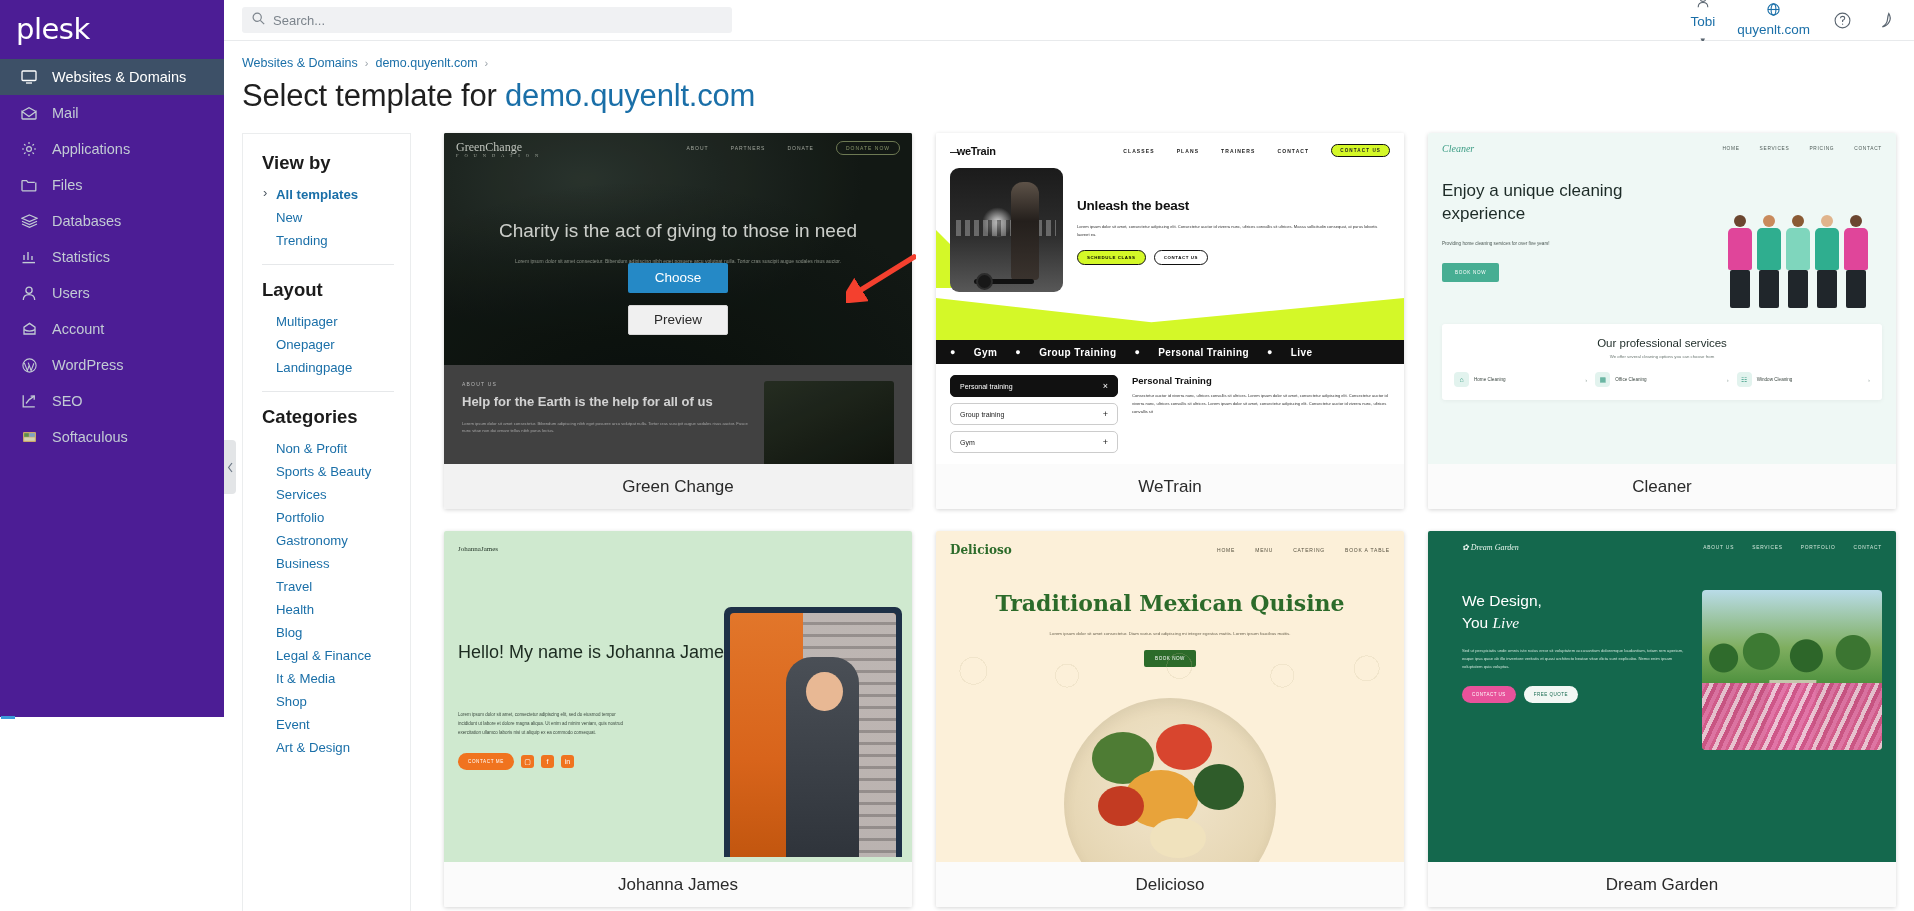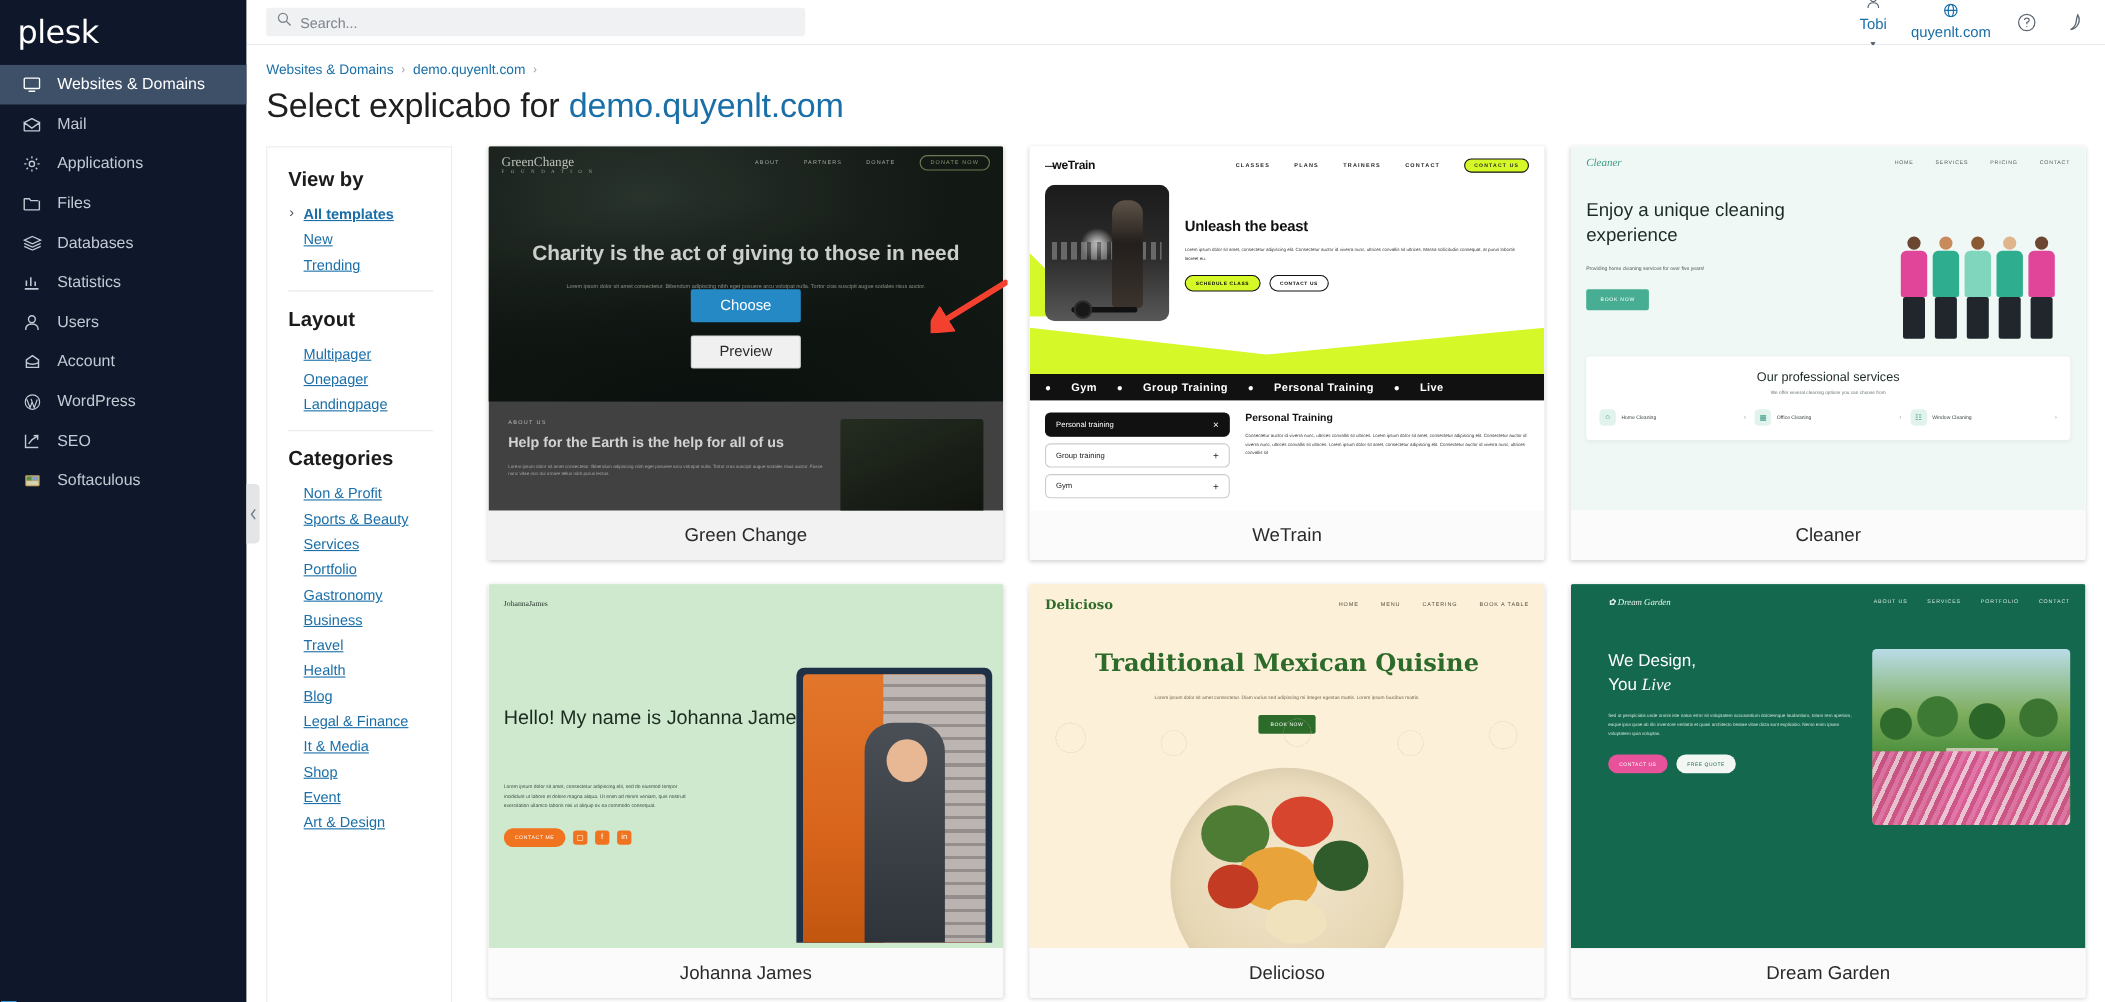--- a/index.html
+++ b/index.html
@@ -6,22 +6,22 @@
   html, body {
     width: 1914px; height: 911px;
     overflow: hidden;
     font-family: "Liberation Sans", sans-serif;
     background: #ffffff;
   }
   body { display: flex; }
 
   
   #sidebar {
-    width: 224px; height: 911px;
-    background: #0f172a;
+    width: 224px; height: 717px;
+    background: #4c1d95;
     flex: 0 0 224px;
     position: relative;
     z-index: 30;
   }
   #logo-area {
     height: 59px;
     display: flex; align-items: center;
     padding-left: 16px;
   }
   #logo-text {
@@ -143,21 +143,21 @@
     align-self: flex-start;
     min-height: 795px;
   }
   .f-head {
     font-size: 18.5px; font-weight: 700; color: #1b1b1b;
     margin-bottom: 9px;
   }
   .f-item {
     font-size: 13.2px; color: #1a6fa8;
     padding: 4px 0 4px 14px; cursor: pointer;
-    position: relative; white-space: nowrap; text-decoration: underline;
+    position: relative; white-space: nowrap;
   }
   .f-item.sel { font-weight: 700; }
   .f-item.sel::before {
     content: "\203A"; position: absolute; left: 1px; top: 2px;
     font-size: 13px; color: #4a5560; font-weight: 400;
   }
   .f-sep {
     border-top: 1px solid #e6e8ea;
     margin: 12px 16px 14px 0;
   }
@@ -237,21 +237,21 @@
   .gc-topbar {
     display: flex; align-items: flex-start; padding: 8px 12px; position: relative; z-index: 3;
   }
   .gc-logo { font-family: "Liberation Serif", serif; font-size: 12px; color: #d9ded6; line-height: 1;}
   .gc-logo small { display:block; font-size: 4.5px; letter-spacing: 2.4px; color:#b5bbb0; margin-top:1px;}
   .gc-nav { margin-left: auto; display: flex; gap: 22px; align-items: center;
             font-size: 5px; letter-spacing: 1px; color: #b9bfb4; }
   .gc-pill { border: 1px solid #7d8a5f; border-radius: 20px; padding: 3px 9px; color:#9aa878;}
   .gc-head {
     position: relative; z-index: 3; text-align: center;
-    margin-top: 52px; font-size: 19px; font-weight: 700; line-height: 1.3;
+    margin-top: 52px; font-size: 19px; font-weight: 400; line-height: 1.3;
     color: #e8ebe6;
   }
   .gc-sub {
     position: relative; z-index: 3; text-align: center;
     font-size: 5px; color: #9aa196; line-height: 1.7; margin-top: 14px;
     padding: 0 70px;
   }
   .gc-about {
     background: #4a4a4a; height: 100px; padding: 16px 18px; display:flex; gap: 14px;
   }
@@ -627,21 +627,21 @@
 
   <div id="content">
 
     <nav id="breadcrumb">
       <a>Websites &amp; Domains</a>
       <span class="sep">›</span>
       <a>demo.quyenlt.com</a>
       <span class="sep">›</span>
     </nav>
 
-    <h1 id="page-title"><span>Select explicabo for </span><span class="domain">demo.quyenlt.com</span></h1>
+    <h1 id="page-title"><span>Select template for </span><span class="domain">demo.quyenlt.com</span></h1>
 
     <div id="body-cols">
 
       <aside id="filter-panel">
         <div class="f-head">View by</div>
         <div class="f-item sel">All templates</div>
         <div class="f-item">New</div>
         <div class="f-item">Trending</div>
 
         <div class="f-sep"></div>

